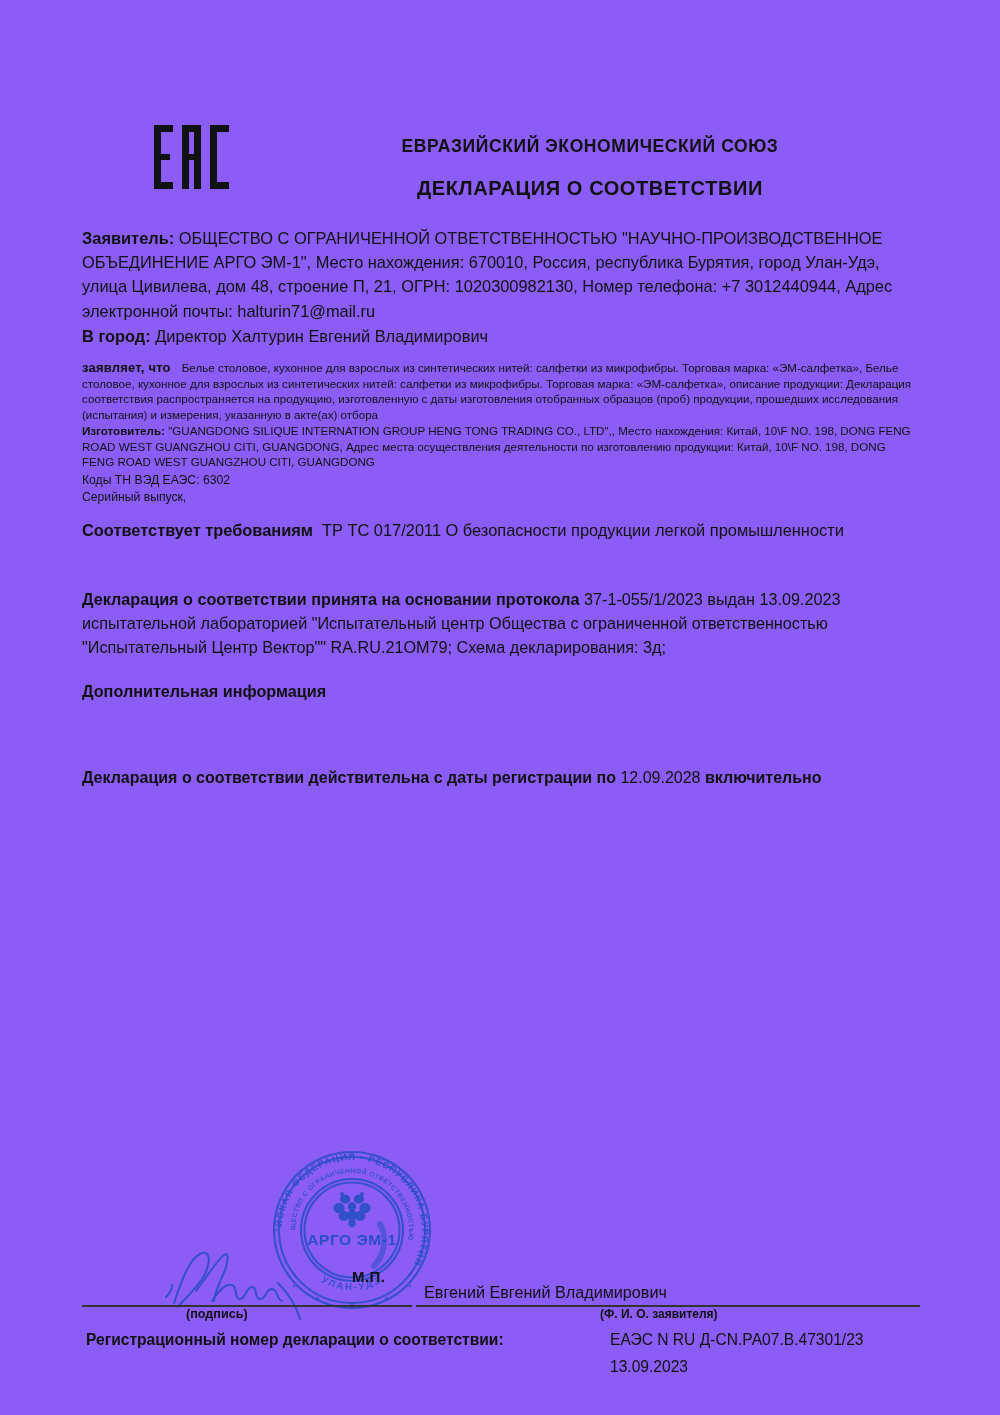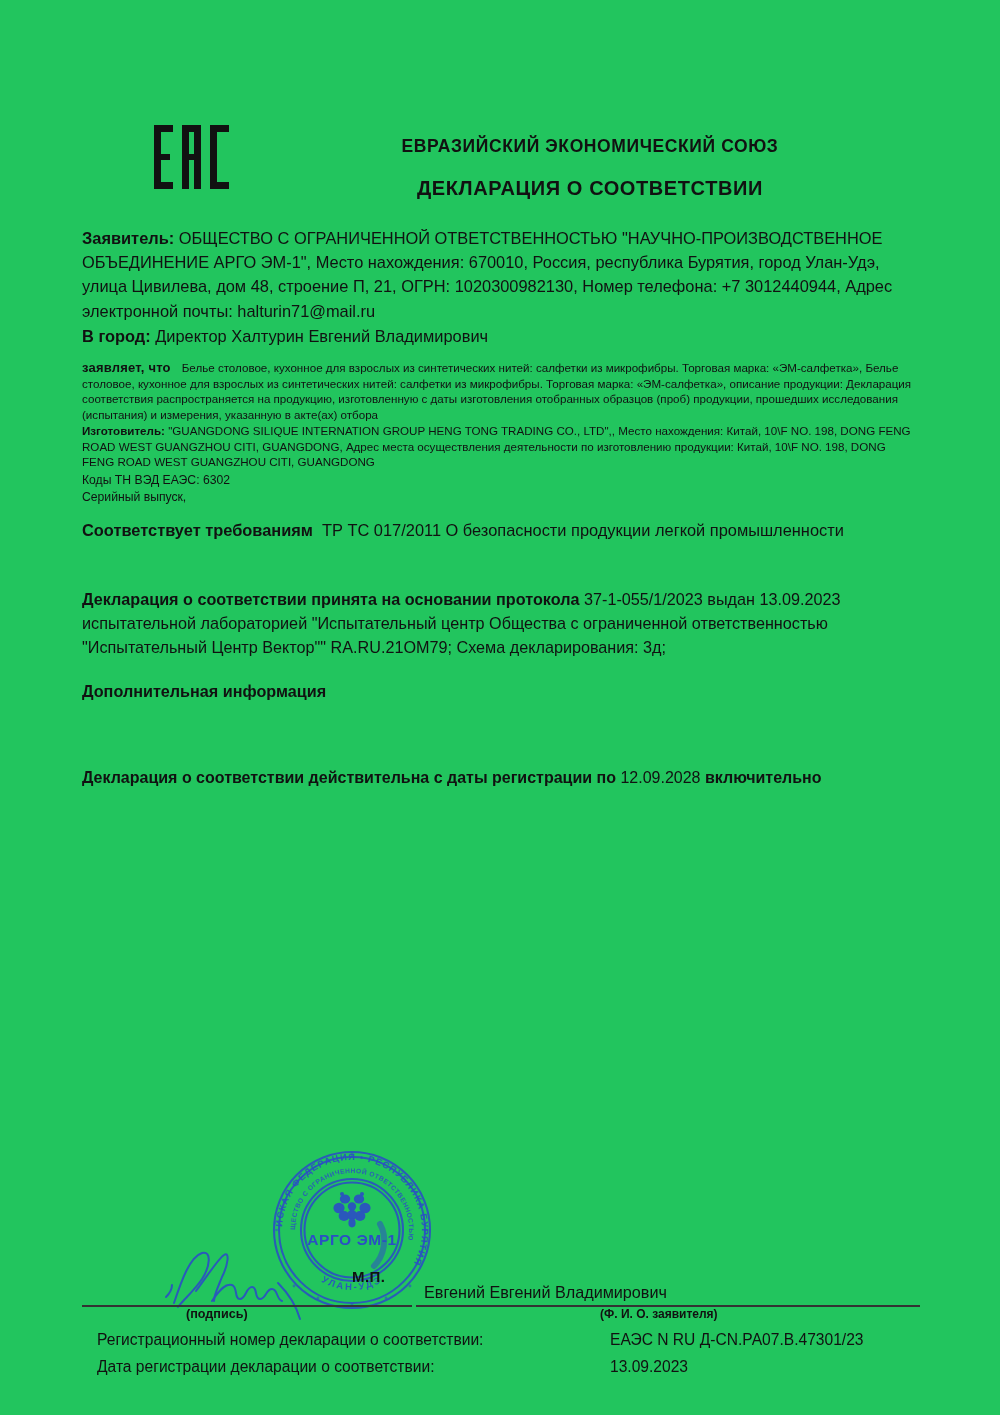--- a/index.html
+++ b/index.html
@@ -10,21 +10,21 @@
   }
   body {
     font-family: "Liberation Sans", sans-serif;
     color: #111111;
     -webkit-font-smoothing: antialiased;
   }
   .page {
     position: relative;
     width: 1000px;
     height: 1415px;
-    background: #22c55e;
+    background: #8b5cf6;
     overflow: hidden;
   }
 
   
   .header {
     position: absolute;
     left: 0;
     top: 118px;
     width: 1000px;
     height: 86px;
@@ -212,23 +212,23 @@
     top: 1331px;
     width: 860px;
   }
   .foot-row {
     position: relative;
     height: 27px;
     font-size: 15.6px;
   }
   .foot-key {
     position: absolute;
-    left: 15px;
+    left: 4px;
     top: 0;
-    font-weight: normal;
+    font-weight: bold;
     white-space: nowrap;
   }
   .foot-val {
     position: absolute;
     left: 528px;
     top: 0;
     white-space: nowrap;
   }
 </style>
 </head>
@@ -387,18 +387,17 @@
 
   <div class="cap-signature">(подпись)</div>
   <div class="cap-fio">(Ф. И. О. заявителя)</div>
 
   <div class="footer">
     <div class="foot-row">
       <span class="foot-key">Регистрационный номер декларации о соответствии:</span>
       <span class="foot-val">ЕАЭС N RU Д-CN.РА07.В.47301/23</span>
     </div>
     <div class="foot-row">
-      <span class="foot-key">Дата регистрации декларации о соответствии:</span>
       <span class="foot-val">13.09.2023</span>
     </div>
   </div>
 
 </div>
 
 </body></html>

